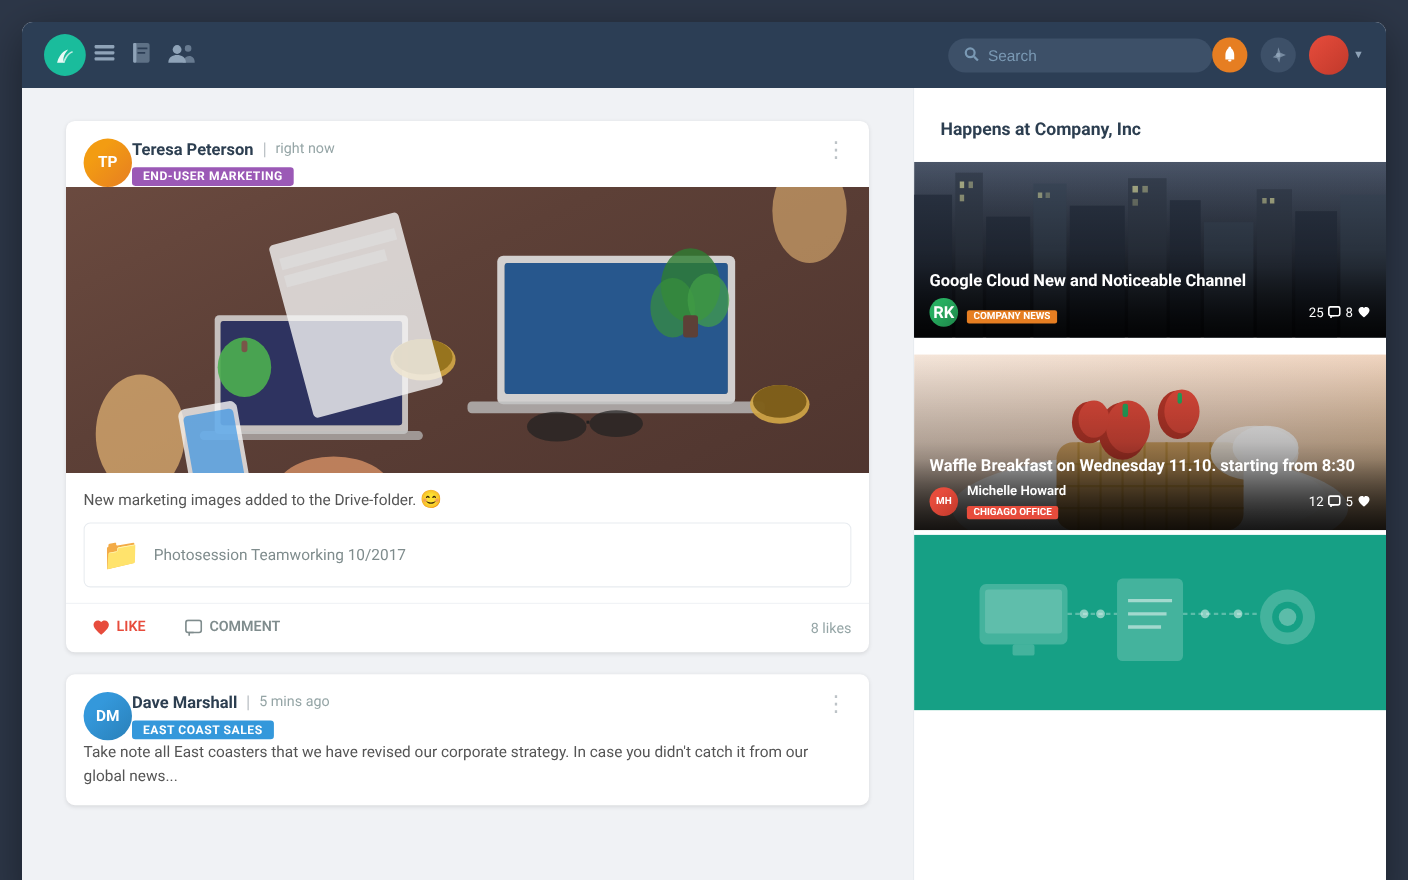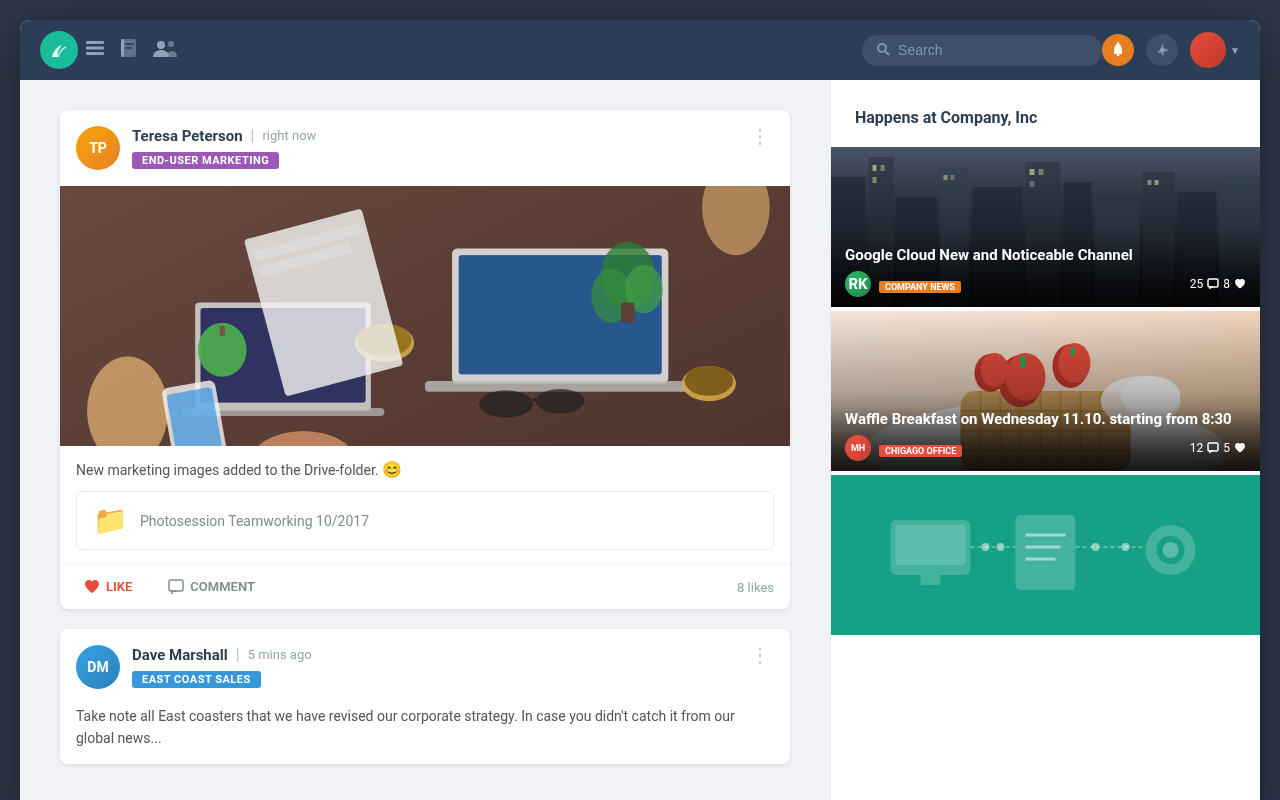--- a/index.html
+++ b/index.html
@@ -115,22 +115,22 @@
     .post-card {
       background: white;
       border-radius: 8px;
       box-shadow: 0 1px 4px rgba(0,0,0,0.1);
       margin-bottom: 20px;
       overflow: hidden;
     }
     .post-header {
       display: flex;
       align-items: flex-start;
-      padding: 16px 16px 16px;
-      gap: 12px;
+      padding: 16px 16px 0;
+      gap: 0;
       justify-content: flex-end;
     }
     .post-meta { flex: 1; }
     .post-author-line {
       display: flex;
       align-items: center;
       gap: 8px;
       margin-bottom: 4px;
     }
     .post-author-name {
@@ -591,21 +591,21 @@
               </svg>
               <span>8</span>
               <svg width="12" height="12" viewBox="0 0 12 12" fill="white">
                 <path d="M6 10.5 C6 10.5 1 7 1 4 C1 2.3 2.3 1 4 1 C5 1 5.8 1.5 6 2.2 C6.2 1.5 7 1 8 1 C9.7 1 11 2.3 11 4 C11 7 6 10.5 6 10.5 Z"></path>
               </svg>
             </div>
           </div>
         </div>
       </div>
 
-      <div class="news-card" style="margin-top:4px;">
+      <div class="news-card" style="margin-top:15px;">
         <div style="width:100%;height:100%;">
           <svg width="100%" height="100%" viewBox="0 0 430 160" preserveAspectRatio="xMidYMid slice" xmlns="http://www.w3.org/2000/svg">
             <defs>
               <linearGradient id="foodGrad" x1="0%" y1="0%" x2="100%" y2="100%">
                 <stop offset="0%" style="stop-color:#f5e6da"></stop>
                 <stop offset="50%" style="stop-color:#f0d5c0"></stop>
                 <stop offset="100%" style="stop-color:#e8c090"></stop>
               </linearGradient>
             </defs>
             <rect width="430" height="160" fill="url(#foodGrad)"></rect>
@@ -648,20 +648,21 @@
           </svg>
         </div>
         <div class="news-card-overlay"></div>
         <div class="news-card-content">
           <div class="news-card-title">Waffle Breakfast on Wednesday 11.10. starting from 8:30</div>
           <div class="news-card-meta">
             <div class="avatar-mh-img">
               <span>MH</span>
             </div>
             <div style="flex:1;">
+              <div class="news-author-name">Michelle Howard</div>
               <span class="news-tag-sm tag-chicago">CHIGAGO OFFICE</span>
             </div>
             <div class="news-stats">
               <span>12</span>
               <svg width="12" height="12" viewBox="0 0 12 12" fill="none" stroke="white" stroke-width="1.5">
                 <rect x="1" y="1" width="10" height="8" rx="1.5"></rect>
                 <path d="M3 11 L3 9 L6 9"></path>
               </svg>
               <span>5</span>
               <svg width="12" height="12" viewBox="0 0 12 12" fill="white">

